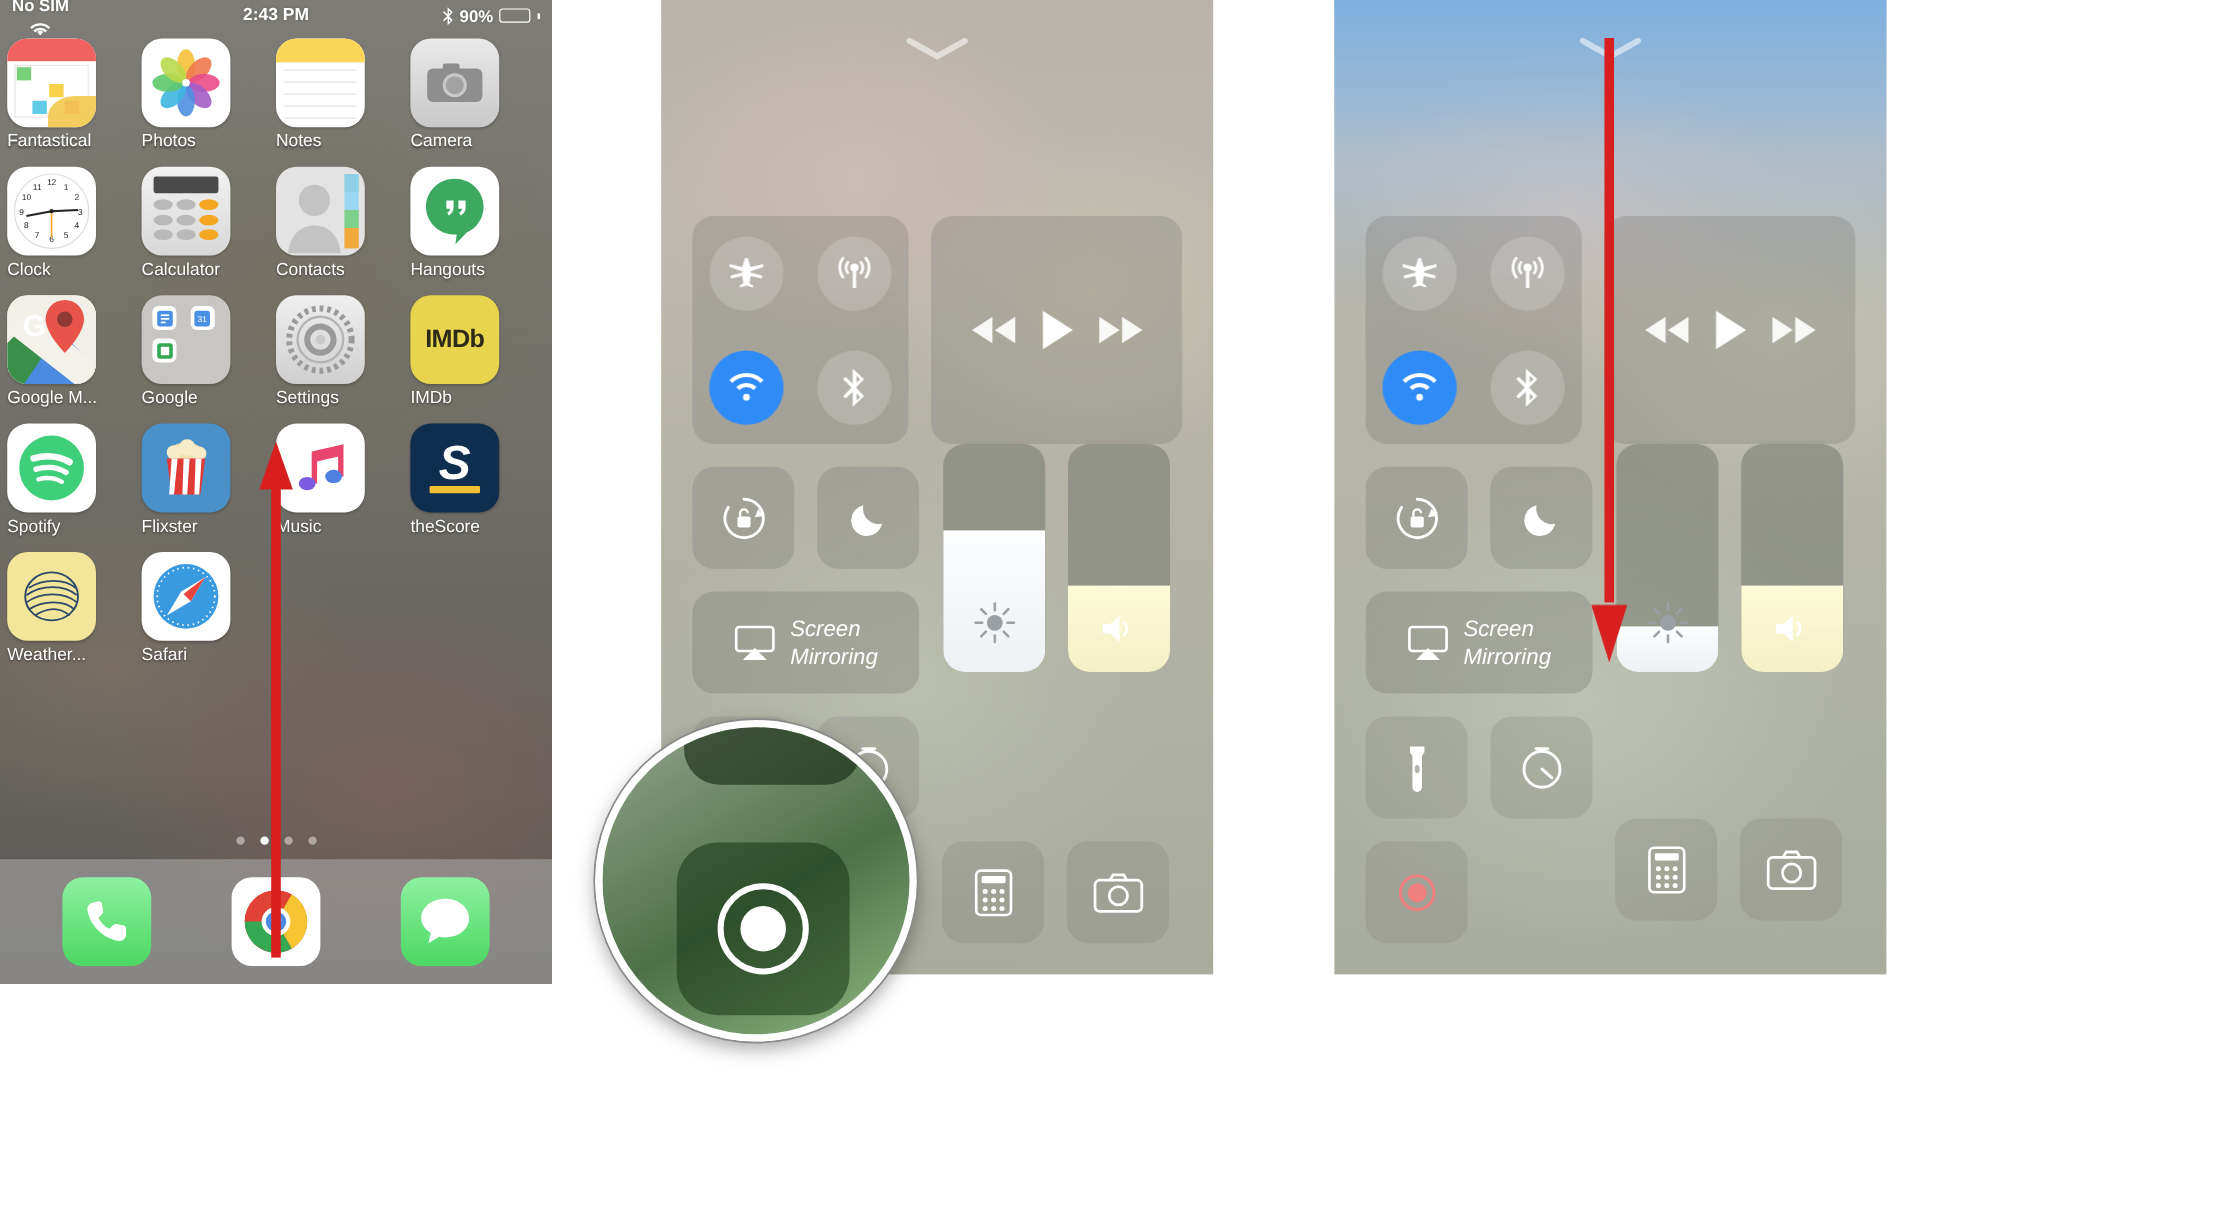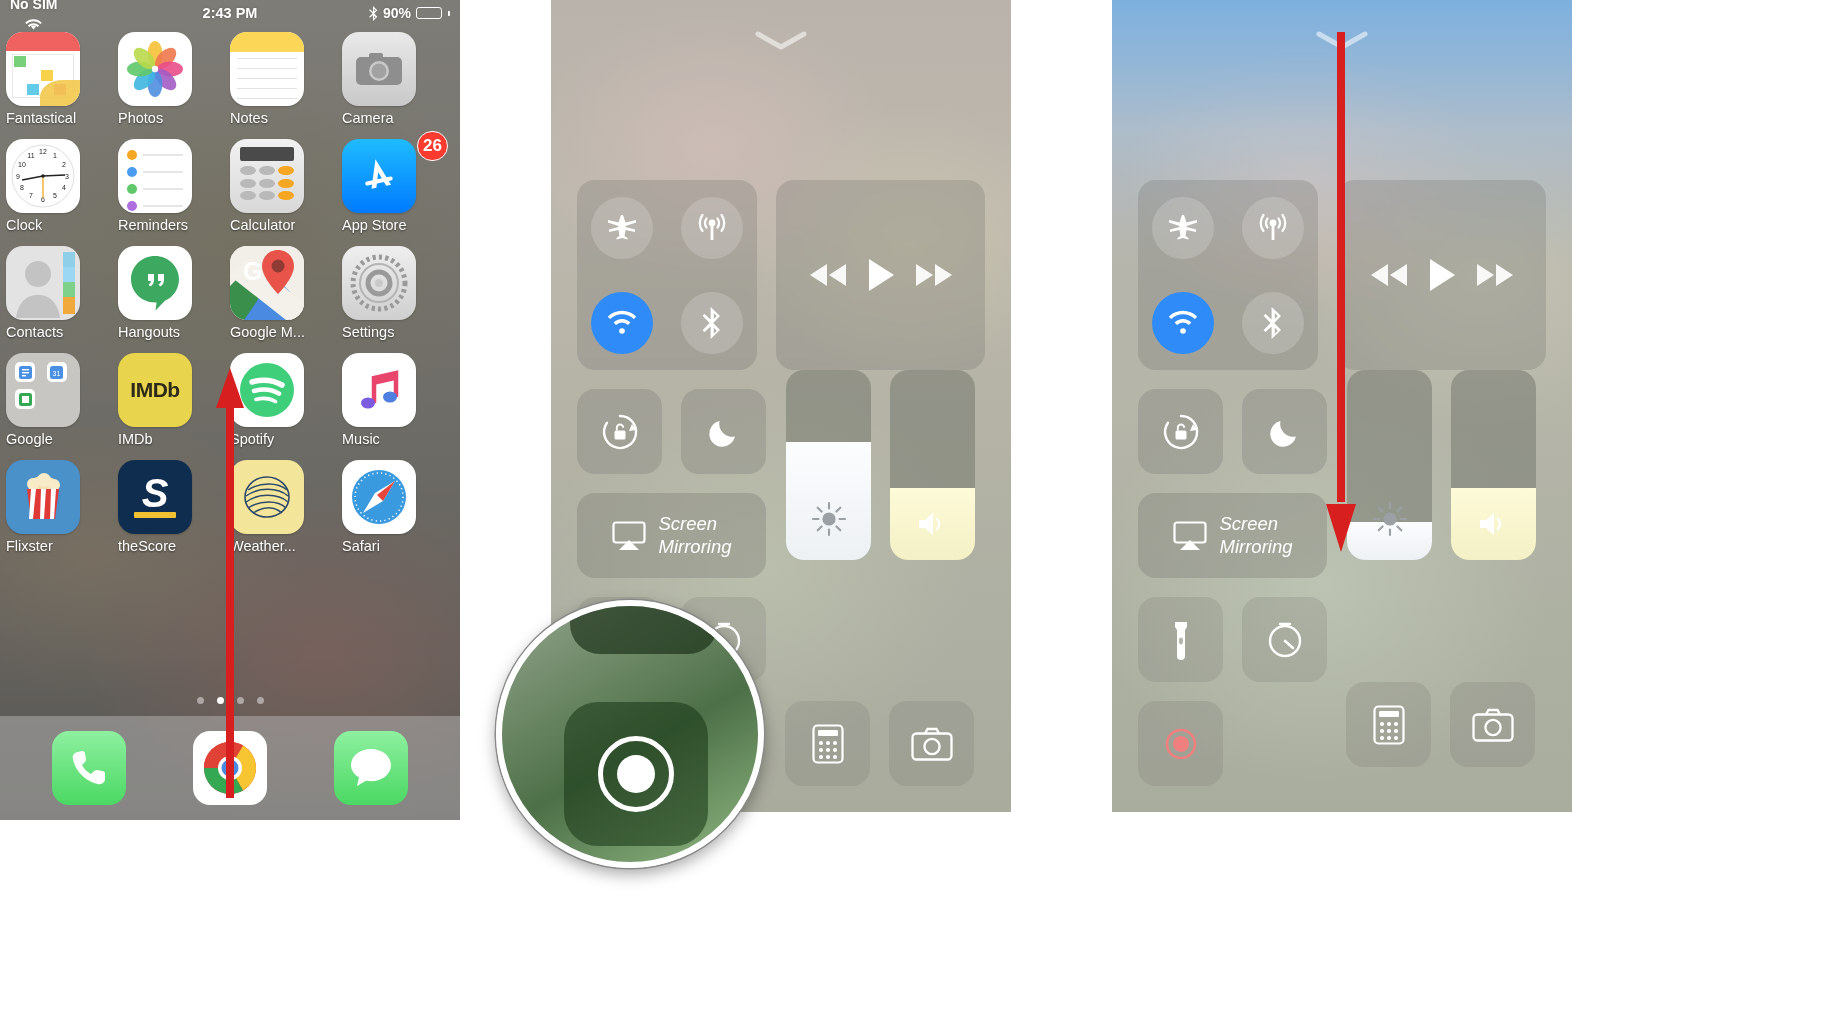--- a/index.html
+++ b/index.html
@@ -293,70 +293,39 @@
             </g>
             <line x1="0" y1="0" x2="-21" y2="4" stroke="#222" stroke-width="1.6"></line>
             <line x1="0" y1="0" x2="22" y2="-1" stroke="#222" stroke-width="1.6"></line>
             <line x1="0" y1="0" x2="0" y2="22" stroke="#f5a623" stroke-width="1.3"></line>
             <circle r="1.8" fill="#222"></circle>
           </svg>
         </div>
         <div class="lbl">Clock</div>
       </div>
 
-      <div class="app">
-        <div class="ico ic-reminders">
-          <div class="row">
-              <span class="dot" style="background:#f5a623"></span>
-              <span class="bar"></span>
-            </div>
-          <div class="row">
-              <span class="dot" style="background:#4a9cf0"></span>
-              <span class="bar"></span>
-            </div>
-          <div class="row">
-              <span class="dot" style="background:#5ec86a"></span>
-              <span class="bar"></span>
-            </div>
-          <div class="row">
-              <span class="dot" style="background:#b06fe0"></span>
-              <span class="bar"></span>
-            </div>
-        </div>
-        <div class="lbl">Reminders</div>
-      </div>
 
       <div class="app">
         <div class="ico ic-calc">
           <div class="disp"></div>
           <div class="keys">
             <div class="k"></div>
               <div class="k"></div>
               <div class="k o"></div>
             <div class="k"></div>
               <div class="k"></div>
               <div class="k o"></div>
             <div class="k"></div>
               <div class="k"></div>
               <div class="k o"></div>
           </div>
         </div>
         <div class="lbl">Calculator</div>
       </div>
 
-      <div class="app">
-        <div class="badge">26</div>
-        <div class="ico ic-appstore">
-          <svg width="46" height="46" viewBox="0 0 46 46">
-            <path d="M23 6 L33 34 L28 34 L23 19 L18 34 L13 34 Z" fill="#fff" transform="rotate(-12 23 23)"></path>
-            <rect x="9" y="26" width="28" height="4" rx="2" fill="#fff" transform="rotate(-12 23 28)"></rect>
-          </svg>
-        </div>
-        <div class="lbl">App Store</div>
-      </div>
 
       <div class="app">
         <div class="ico ic-contacts">
           <svg width="74" height="74" viewBox="0 0 74 74">
             <circle cx="32" cy="28" r="13" fill="#c3c3c3"></circle>
             <path d="M10 72c2-16 11-23 22-23s20 7 22 23z" fill="#c3c3c3"></path>
             <rect x="57" y="6" width="12" height="15" fill="#8fd0e8"></rect>
             <rect x="57" y="21" width="12" height="15" fill="#9bd6f2"></rect>
             <rect x="57" y="36" width="12" height="15" fill="#7ed18a"></rect>
             <rect x="57" y="51" width="12" height="17" fill="#f0a93c"></rect>
@@ -384,63 +353,63 @@
             <path d="M0 30 L20 12 L74 58 L74 74 L56 74 Z" fill="#f3f1ea"></path>
             <path d="M48 4c-9 0-16 7-16 16 0 12 16 28 16 28s16-16 16-28c0-9-7-16-16-16z" fill="#e8544a"></path>
             <circle cx="48" cy="20" r="6.5" fill="#8f3a33"></circle>
             <text x="13" y="34" font-size="25" font-weight="700" fill="#fff" font-family="Liberation Sans, sans-serif">G</text>
           </svg>
         </div>
         <div class="lbl">Google M...</div>
       </div>
 
       <div class="app">
+        <div class="ico ic-google">
+          <div style="display:grid;grid-template-columns:1fr 1fr;gap:7px;">
+            <div class="mini" style="display:flex;align-items:center;justify-content:center;">
+              <svg width="13" height="13" viewBox="0 0 13 13">
+                  <rect width="13" height="13" rx="2.5" fill="#4a90e2"></rect>
+                  <rect x="3" y="3" width="7" height="1.4" fill="#fff"></rect>
+                  <rect x="3" y="6" width="7" height="1.4" fill="#fff"></rect>
+                  <rect x="3" y="9" width="4" height="1.4" fill="#fff"></rect>
+                </svg>
+            </div>
+            <div class="mini" style="display:flex;align-items:center;justify-content:center;">
+              <svg width="13" height="13" viewBox="0 0 13 13">
+                  <rect width="13" height="13" rx="2.5" fill="#4a90e2"></rect>
+                  <text x="6.5" y="9.5" font-size="7" fill="#fff" text-anchor="middle" font-family="Liberation Sans, sans-serif">31</text>
+                </svg>
+            </div>
+            <div class="mini" style="display:flex;align-items:center;justify-content:center;">
+              <svg width="13" height="13" viewBox="0 0 13 13">
+                  <rect width="13" height="13" rx="2.5" fill="#34a853"></rect>
+                  <rect x="3" y="3" width="7" height="7" fill="#fff"></rect>
+                </svg>
+            </div>
+            <div style="width:20px;height:20px;"></div>
+          </div>
+        </div>
+        <div class="lbl">Google</div>
+      </div>
+
+      <div class="app">
         <div class="ico ic-settings">
           <svg width="58" height="58" viewBox="-29 -29 58 58">
             <g fill="#9a9a9a">
               <circle r="26" fill="none" stroke="#9a9a9a" stroke-width="5" stroke-dasharray="3.2 3.2"></circle>
               <circle r="19" fill="none" stroke="#b4b4b4" stroke-width="2"></circle>
               <circle r="11" fill="none" stroke="#9a9a9a" stroke-width="5"></circle>
               <circle r="4" fill="#c9c9c9"></circle>
             </g>
           </svg>
         </div>
         <div class="lbl">Settings</div>
       </div>
 
       <div class="app">
-        <div class="ico ic-google">
-          <div style="display:grid;grid-template-columns:1fr 1fr;gap:7px;">
-            <div class="mini" style="display:flex;align-items:center;justify-content:center;">
-              <svg width="13" height="13" viewBox="0 0 13 13">
-                  <rect width="13" height="13" rx="2.5" fill="#4a90e2"></rect>
-                  <rect x="3" y="3" width="7" height="1.4" fill="#fff"></rect>
-                  <rect x="3" y="6" width="7" height="1.4" fill="#fff"></rect>
-                  <rect x="3" y="9" width="4" height="1.4" fill="#fff"></rect>
-                </svg>
-            </div>
-            <div class="mini" style="display:flex;align-items:center;justify-content:center;">
-              <svg width="13" height="13" viewBox="0 0 13 13">
-                  <rect width="13" height="13" rx="2.5" fill="#4a90e2"></rect>
-                  <text x="6.5" y="9.5" font-size="7" fill="#fff" text-anchor="middle" font-family="Liberation Sans, sans-serif">31</text>
-                </svg>
-            </div>
-            <div class="mini" style="display:flex;align-items:center;justify-content:center;">
-              <svg width="13" height="13" viewBox="0 0 13 13">
-                  <rect width="13" height="13" rx="2.5" fill="#34a853"></rect>
-                  <rect x="3" y="3" width="7" height="7" fill="#fff"></rect>
-                </svg>
-            </div>
-            <div style="width:20px;height:20px;"></div>
-          </div>
-        </div>
-        <div class="lbl">Google</div>
-      </div>
-
-      <div class="app">
         <div class="ico ic-imdb">
           <span>IMDb</span>
         </div>
         <div class="lbl">IMDb</div>
       </div>
 
 
       <div class="app">
         <div class="ico ic-spotify">
           <svg width="58" height="58" viewBox="0 0 58 58">
@@ -449,43 +418,43 @@
               <path d="M14 21c10-3 21-2 30 3" stroke-width="5.5"></path>
               <path d="M16 30c9-2.6 18-1.6 25 2.6" stroke-width="4.5"></path>
               <path d="M18 38.5c7-2 14-1.2 19.5 2" stroke-width="3.6"></path>
             </g>
           </svg>
         </div>
         <div class="lbl">Spotify</div>
       </div>
 
       <div class="app">
-        <div class="ico ic-music">
-          <svg width="50" height="50" viewBox="0 0 50 50">
-            <path d="M20 38V13l22-5v24" fill="none" stroke="#e8456c" stroke-width="4.5"></path>
-            <ellipse cx="14" cy="38" rx="7" ry="5.6" fill="#7b5ce0"></ellipse>
-            <ellipse cx="36" cy="32" rx="7" ry="5.6" fill="#4f7fe0"></ellipse>
-            <path d="M20 20 L42 15 v-7 L20 13z" fill="#e8456c"></path>
-          </svg>
-        </div>
-        <div class="lbl">Music</div>
-      </div>
-
-      <div class="app">
         <div class="ico ic-flixster">
           <svg width="52" height="52" viewBox="0 0 52 52">
             <ellipse cx="26" cy="14" rx="15" ry="9" fill="#f3e0b0"></ellipse>
             <circle cx="16" cy="13" r="6" fill="#f7ebc8"></circle>
               <circle cx="27" cy="9" r="7" fill="#f7ebc8"></circle>
             <circle cx="37" cy="14" r="6" fill="#f7ebc8"></circle>
             <path d="M10 18 h32 l-4 30 h-24z" fill="#e03a37"></path>
             <path d="M14 18 h5 l-3 30 h-4z M24 18 h5 l-2 30 h-4z M34 18 h5 l-2 30 h-4z" fill="#fff"></path>
           </svg>
         </div>
         <div class="lbl">Flixster</div>
+      </div>
+
+      <div class="app">
+        <div class="ico ic-music">
+          <svg width="50" height="50" viewBox="0 0 50 50">
+            <path d="M20 38V13l22-5v24" fill="none" stroke="#e8456c" stroke-width="4.5"></path>
+            <ellipse cx="14" cy="38" rx="7" ry="5.6" fill="#7b5ce0"></ellipse>
+            <ellipse cx="36" cy="32" rx="7" ry="5.6" fill="#4f7fe0"></ellipse>
+            <path d="M20 20 L42 15 v-7 L20 13z" fill="#e8456c"></path>
+          </svg>
+        </div>
+        <div class="lbl">Music</div>
       </div>
 
       <div class="app">
         <div class="ico ic-thescore">
           <span style="color:#fff;font-size:40px;font-weight:800;font-style:italic;line-height:.8;margin-bottom:3px;">S</span>
           <span style="display:block;width:42px;height:6px;background:#f0c233;border-radius:1px;"></span>
         </div>
         <div class="lbl">theScore</div>
       </div>
 

